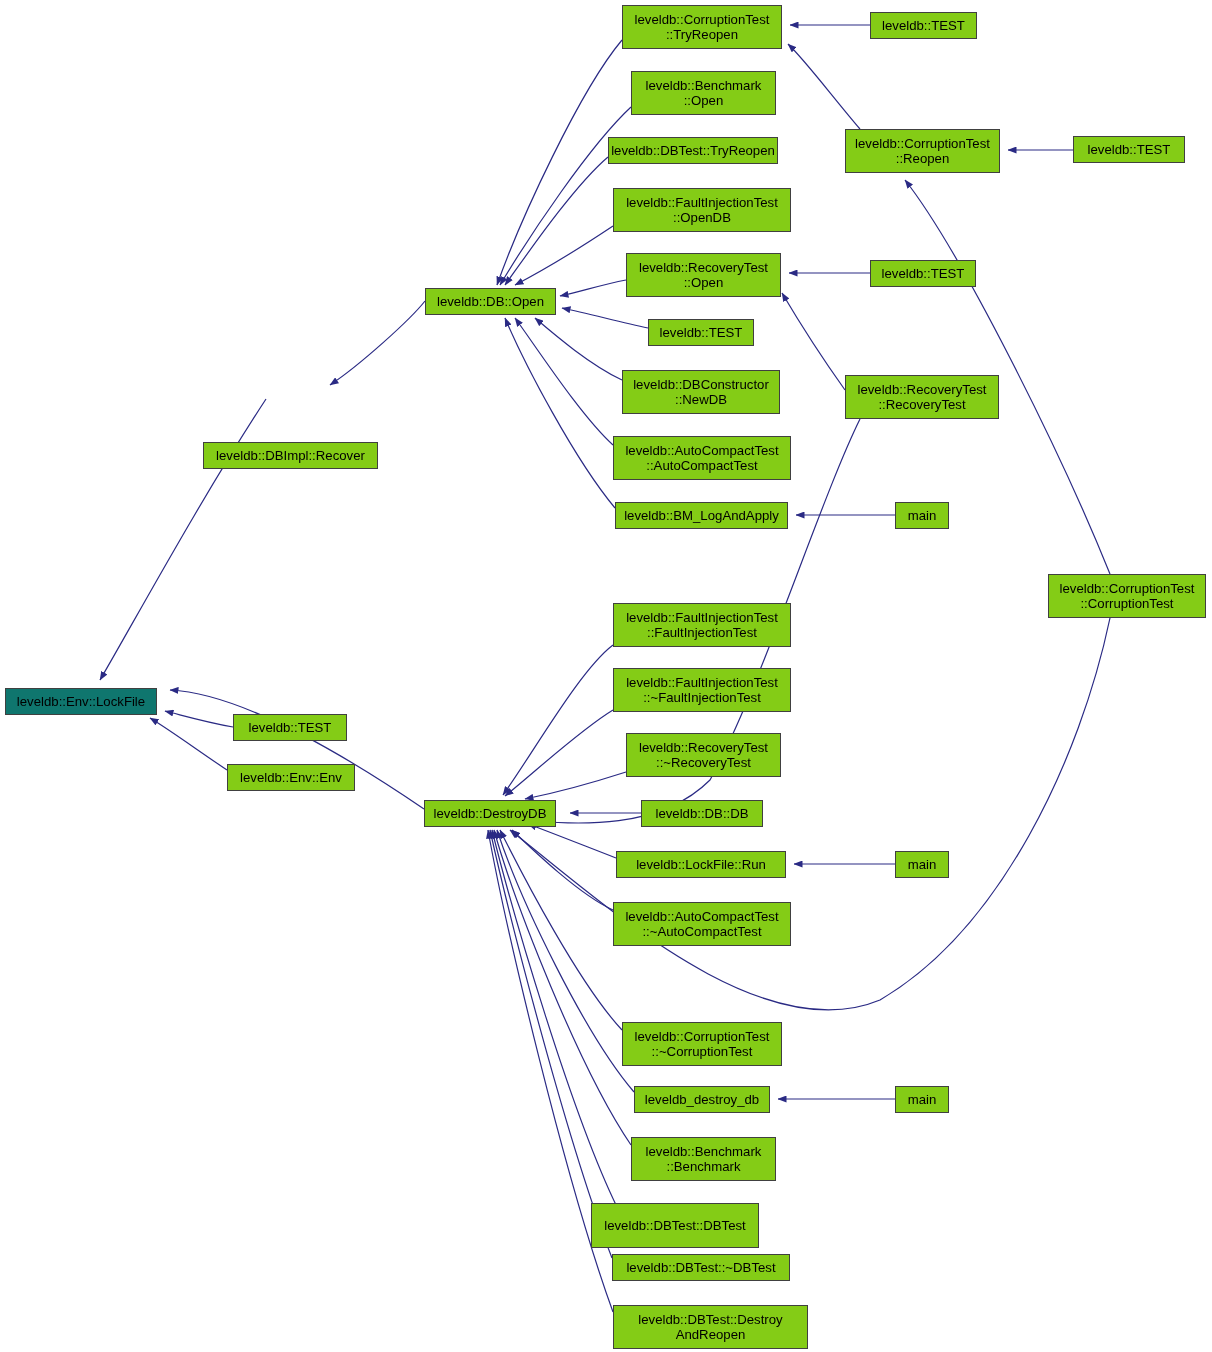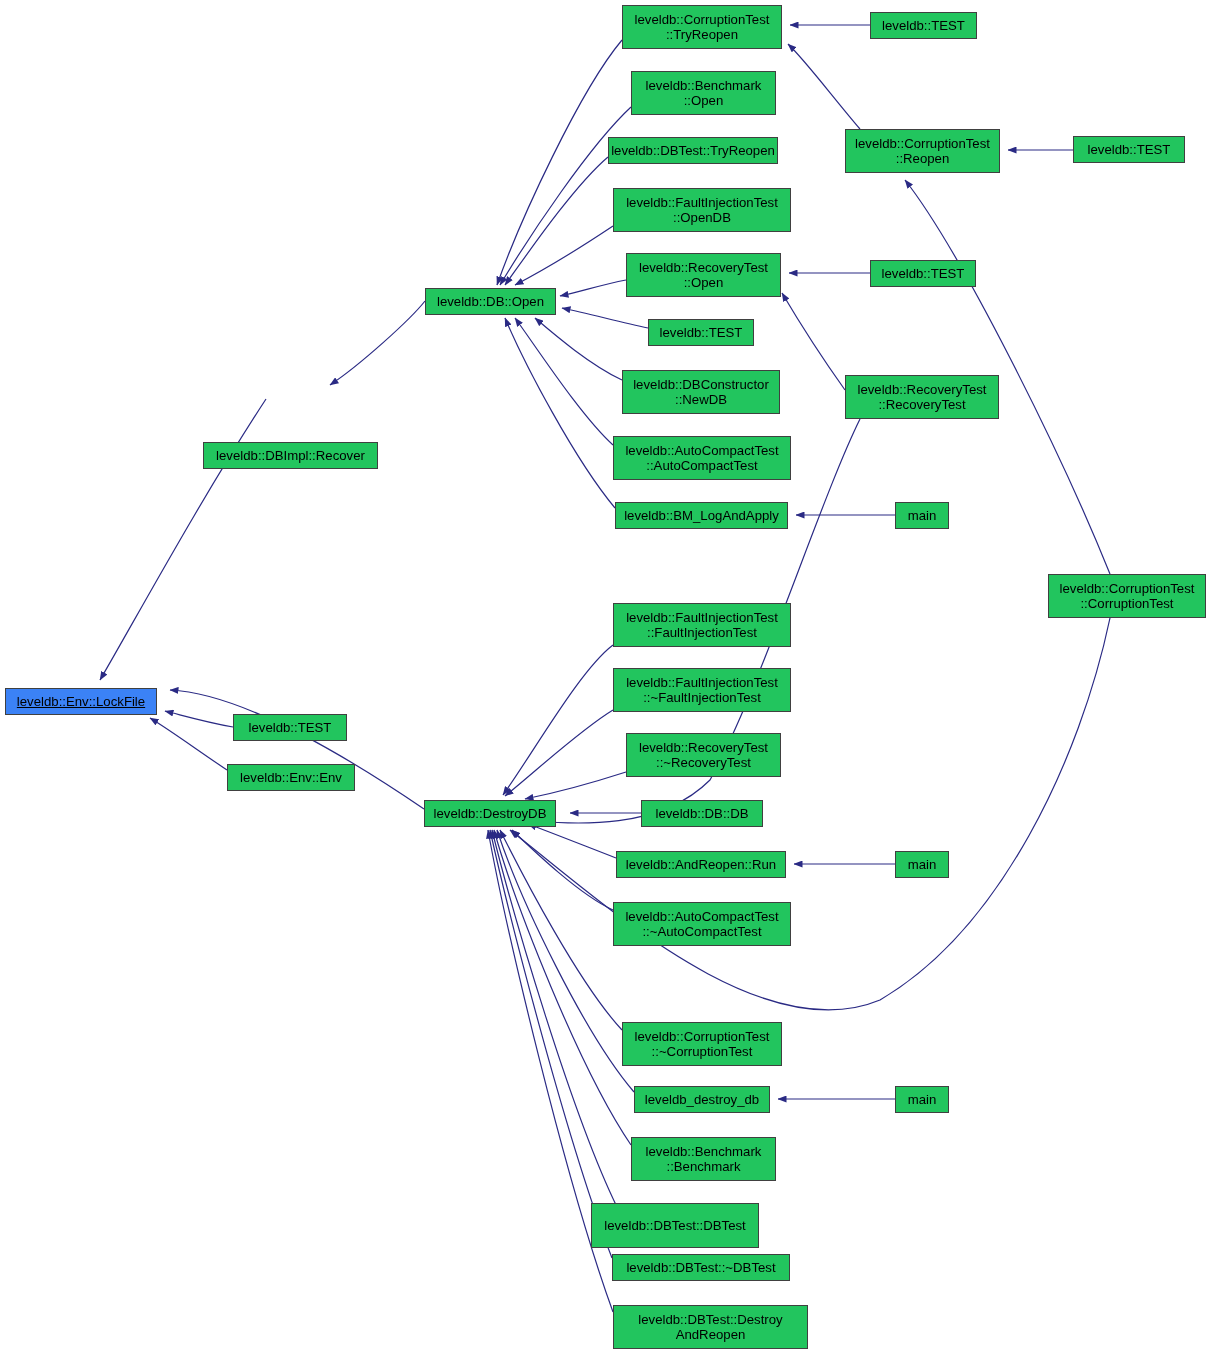--- a/index.html
+++ b/index.html
@@ -21,35 +21,34 @@
     left: 0;
     top: 0;
     width: 1212px;
     height: 1352px;
     pointer-events: none;
   }
   .node {
     position: absolute;
     box-sizing: border-box;
     border: 1px solid #404040;
-    background: #22c55e;
+    background: #84cc16;
     color: #000000;
     font-size: 13.2px;
     line-height: 15px;
     text-align: center;
     display: flex;
     align-items: center;
     justify-content: center;
     white-space: pre-line;
     letter-spacing: 0px;
     z-index: 5;
   }
   .node.highlight {
-    background: #3b82f6;
-    text-decoration: underline;
+    background: #0f766e;
   }
   .node-label {
     display: block;
     width: 100%;
     white-space: pre-line;
   }
 </style>
 </head>
 <body>
 
@@ -122,21 +121,21 @@
       <div class="node" style="left: 613px; top: 436px; width: 178px; height: 44px;"><span class="node-label">leveldb::AutoCompactTest
 ::AutoCompactTest</span></div>
       <div class="node" style="left: 615px; top: 502px; width: 173px; height: 27px;"><span class="node-label">leveldb::BM_LogAndApply</span></div>
       <div class="node" style="left: 613px; top: 603px; width: 178px; height: 44px;"><span class="node-label">leveldb::FaultInjectionTest
 ::FaultInjectionTest</span></div>
       <div class="node" style="left: 613px; top: 668px; width: 178px; height: 44px;"><span class="node-label">leveldb::FaultInjectionTest
 ::~FaultInjectionTest</span></div>
       <div class="node" style="left: 626px; top: 733px; width: 155px; height: 44px;"><span class="node-label">leveldb::RecoveryTest
 ::~RecoveryTest</span></div>
       <div class="node" style="left: 641px; top: 800px; width: 122px; height: 27px;"><span class="node-label">leveldb::DB::DB</span></div>
-      <div class="node" style="left: 616px; top: 851px; width: 170px; height: 27px;"><span class="node-label">leveldb::AndReopen::Run</span></div>
+      <div class="node" style="left: 616px; top: 851px; width: 170px; height: 27px;"><span class="node-label">leveldb::LockFile::Run</span></div>
       <div class="node" style="left: 613px; top: 902px; width: 178px; height: 44px;"><span class="node-label">leveldb::AutoCompactTest
 ::~AutoCompactTest</span></div>
       <div class="node" style="left: 622px; top: 1022px; width: 160px; height: 44px;"><span class="node-label">leveldb::CorruptionTest
 ::~CorruptionTest</span></div>
       <div class="node" style="left: 634px; top: 1086px; width: 136px; height: 27px;"><span class="node-label">leveldb_destroy_db</span></div>
       <div class="node" style="left: 631px; top: 1137px; width: 145px; height: 44px;"><span class="node-label">leveldb::Benchmark
 ::Benchmark</span></div>
       <div class="node" style="left: 591px; top: 1203px; width: 168px; height: 45px;"><span class="node-label">leveldb::DBTest::DBTest</span></div>
       <div class="node" style="left: 612px; top: 1254px; width: 178px; height: 27px;"><span class="node-label">leveldb::DBTest::~DBTest</span></div>
       <div class="node" style="left: 613px; top: 1305px; width: 195px; height: 44px;"><span class="node-label">leveldb::DBTest::Destroy

